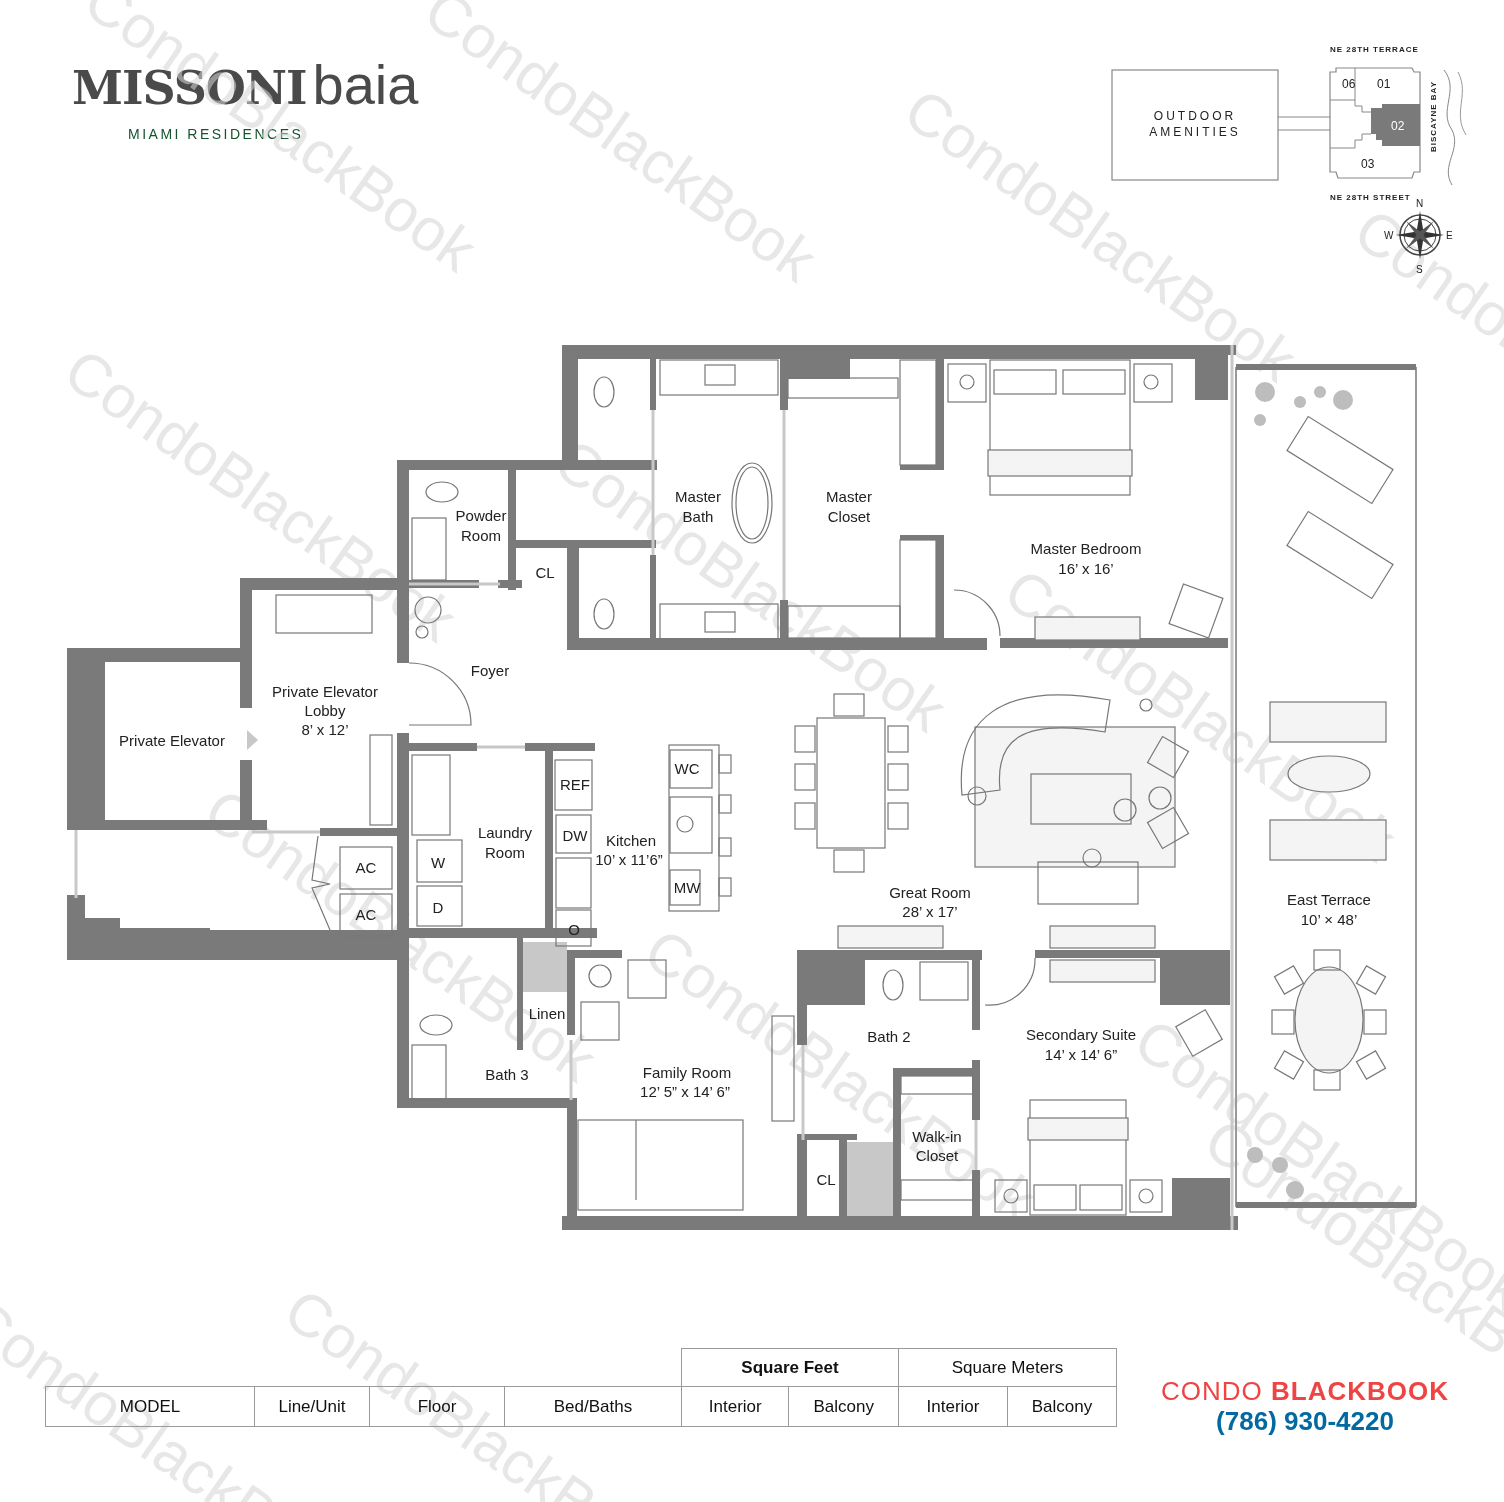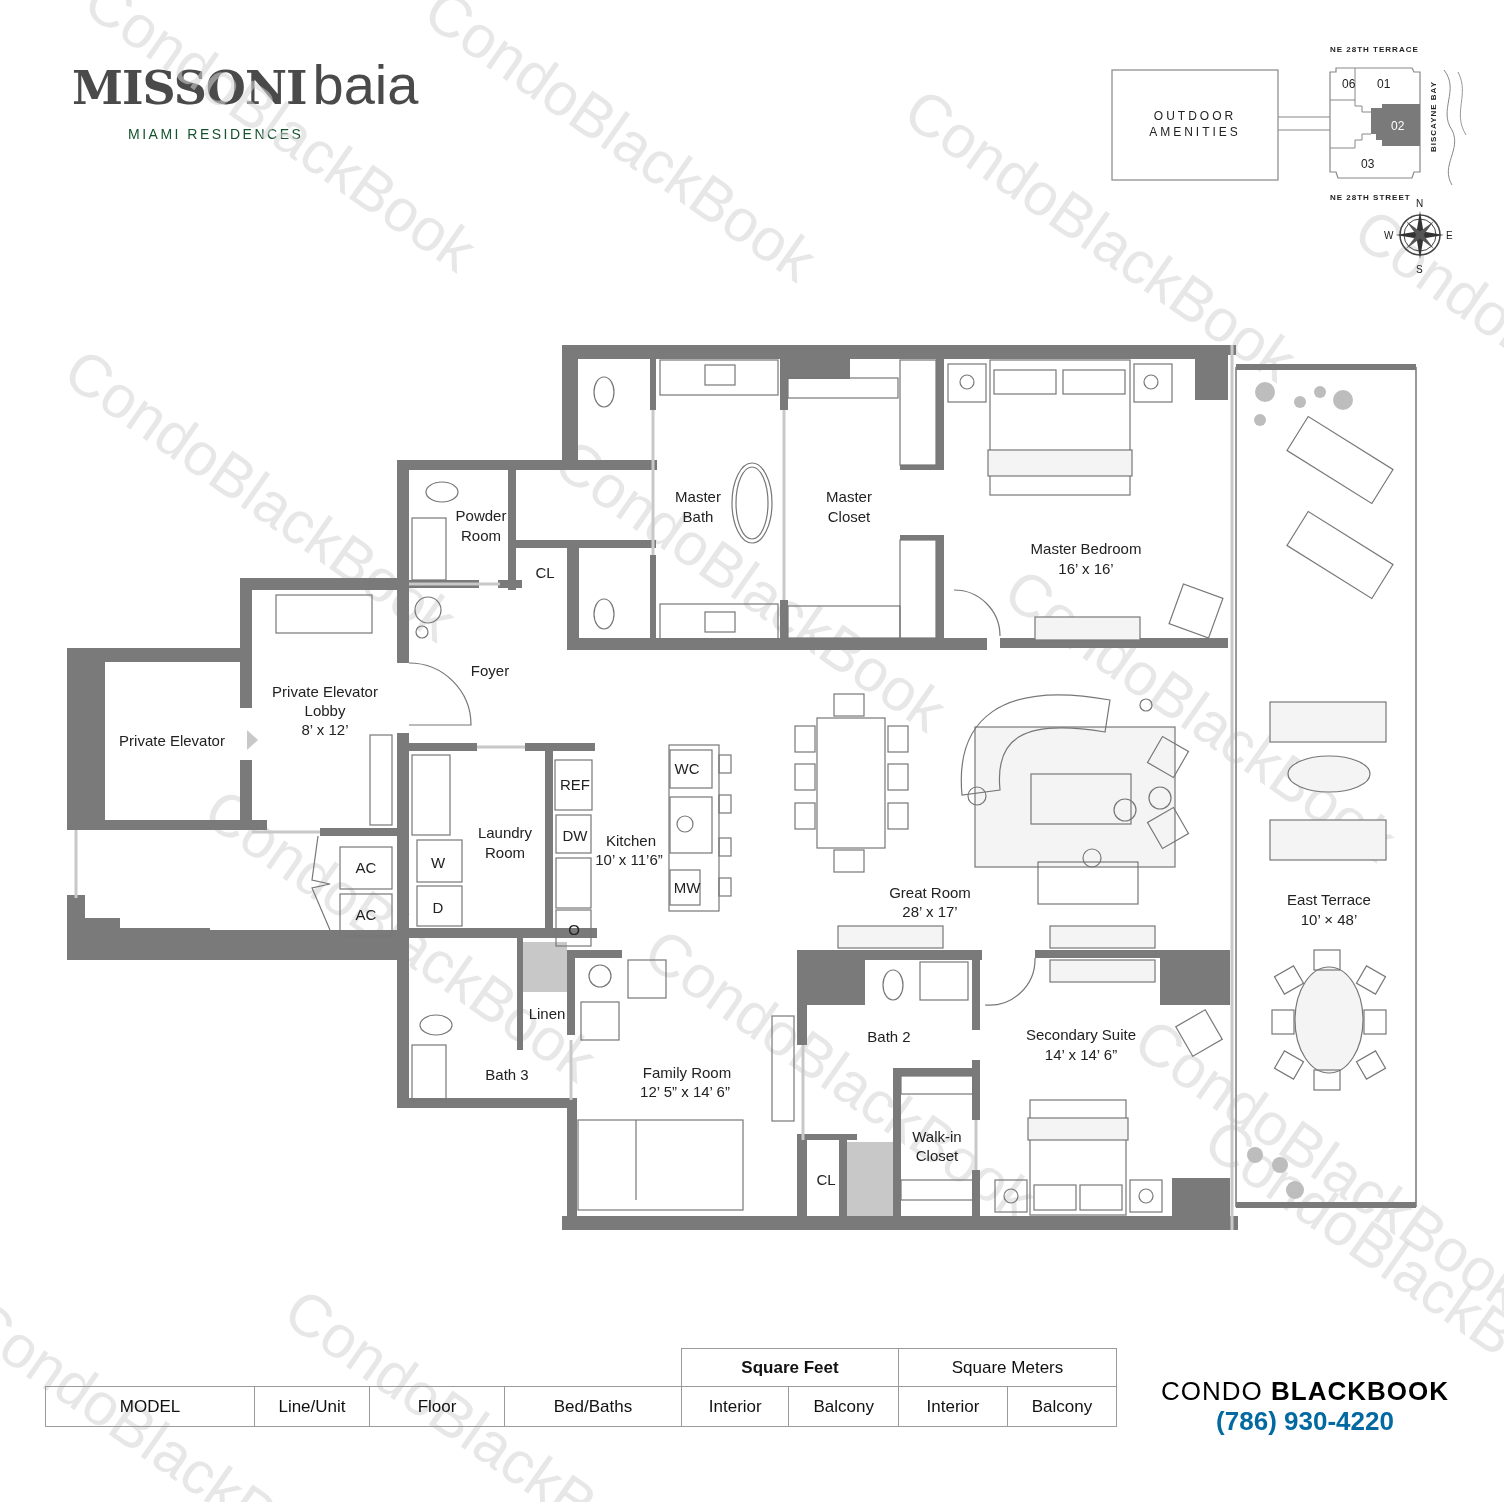--- a/index.html
+++ b/index.html
@@ -15,21 +15,21 @@
   .wall { fill: #7a7a7a; }
   .lbl { font-family: "Liberation Sans", sans-serif; font-size: 15px; fill: #222; text-anchor: middle; }
   .fur { fill: none; stroke: #777; stroke-width: 1.2; }
   .furf { fill: #f4f4f4; stroke: #777; stroke-width: 1.2; }
   .glass { stroke: #c8c8c8; stroke-width: 3; }
   .wm { font-family: "Liberation Sans", sans-serif; font-size: 60px; fill: #d4d4d4; opacity: 0.55; }
   table.spec { position: absolute; border-collapse: collapse; font-family: "Liberation Sans", sans-serif; padding-left: 32px; }
   table.spec td { border: 1.5px solid #9a9a9a; text-align: center; padding: 0; }
   .hdr { font-weight: normal; font-size: 17px; color: #111; }
   .val { font-size: 19px; color: #222; }
-  #brand { left: 1140px; top: 1376px; font-size: 26px; font-weight: bold; color: #000000; letter-spacing: 1px; text-align: center; width: 330px; }
+  #brand { left: 1140px; top: 1376px; font-size: 26px; font-weight: bold; color: #ef4444; letter-spacing: 1px; text-align: center; width: 330px; }
   #brand .b1 { font-weight: normal; }
   #phone { left: 1140px; top: 1406px; font-size: 26px; font-weight: bold; color: #0369a1; text-align: center; width: 330px; }
   .keyplan-lbl { font-family: "Liberation Sans", sans-serif; font-size: 8px; font-weight: bold; fill: #222; letter-spacing: 1px; }
 </style>
 </head>
 <body>
 
 <div id="logo-main" class="abs">
   <span>MISSONI</span><span class="thin">baia</span>
 </div>

